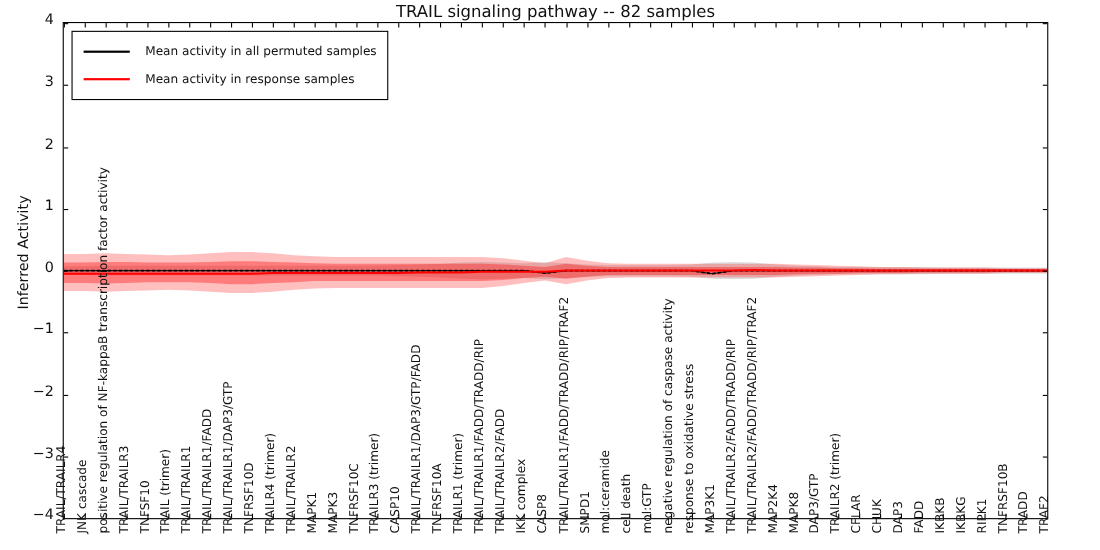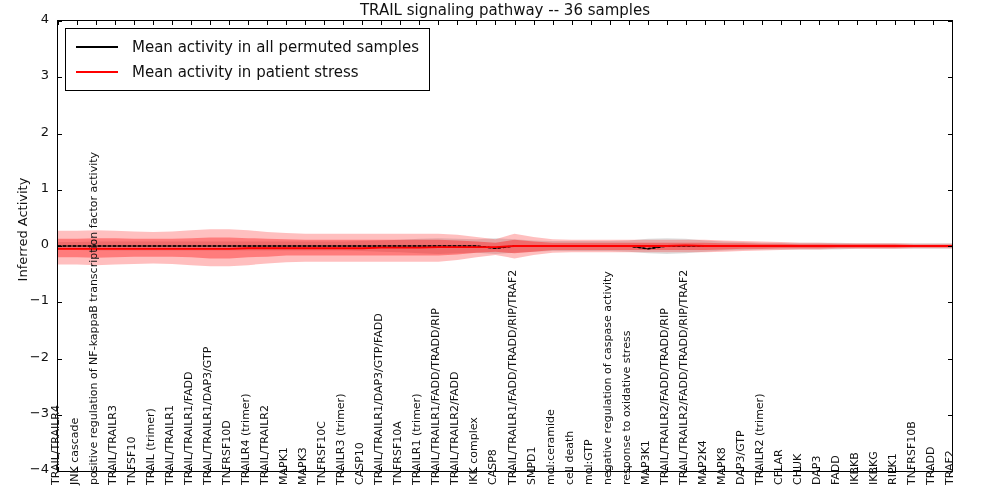--- a/index.html
+++ b/index.html
@@ -29,30 +29,30 @@
 
   .xtlabel{position:absolute;font-size:11px;line-height:11px;color:#111;
            transform-origin:left bottom;transform:rotate(-90deg);
            white-space:nowrap;}
 
   .legend{position:absolute;left:65px;top:28px;
           border:1px solid #000;background:#fff;padding:5px 10px 6px 10px;z-index:6;}
   .legrow{display:flex;align-items:center;height:25px;}
   .legline{width:42px;height:0;border-top:2px solid #000;margin-right:14px;}
   .legline.red{border-top-color:#ff0000;}
-  .legtext{font-size:15px;color:#111;white-space:nowrap;}
+  .legtext{font-size:11px;color:#111;white-space:nowrap;}
 
   svg.bands{position:absolute;left:0;top:0;}
 </style>
 </head>
 <body>
 
 <div id="root">
 
-  <div class="title">TRAIL signaling pathway -- 36 samples</div>
+  <div class="title">TRAIL signaling pathway -- 82 samples</div>
   <div class="ylabel">Inferred Activity</div>
 
   <div id="yticks">
       <div class="ytick" style="top: 470px; right: 951px;">−4</div>
       <div class="ytick" style="top: 413.75px; right: 951px;">−3</div>
       <div class="ytick" style="top: 357.5px; right: 951px;">−2</div>
       <div class="ytick" style="top: 301.25px; right: 951px;">−1</div>
       <div class="ytick" style="top: 245px; right: 951px;">0</div>
       <div class="ytick" style="top: 188.75px; right: 951px;">1</div>
       <div class="ytick" style="top: 132.5px; right: 951px;">2</div>
@@ -238,17 +238,17 @@
       <div class="xtlabel" style="left: 955px; top: 474px;">TRAF2</div>
     </div>
 
   <div class="legend">
     <div class="legrow">
       <span class="legline"></span>
       <span class="legtext">Mean activity in all permuted samples</span>
     </div>
     <div class="legrow">
       <span class="legline red"></span>
-      <span class="legtext">Mean activity in patient stress</span>
+      <span class="legtext">Mean activity in response samples</span>
     </div>
   </div>
 
 </div>
 
 </body></html>

